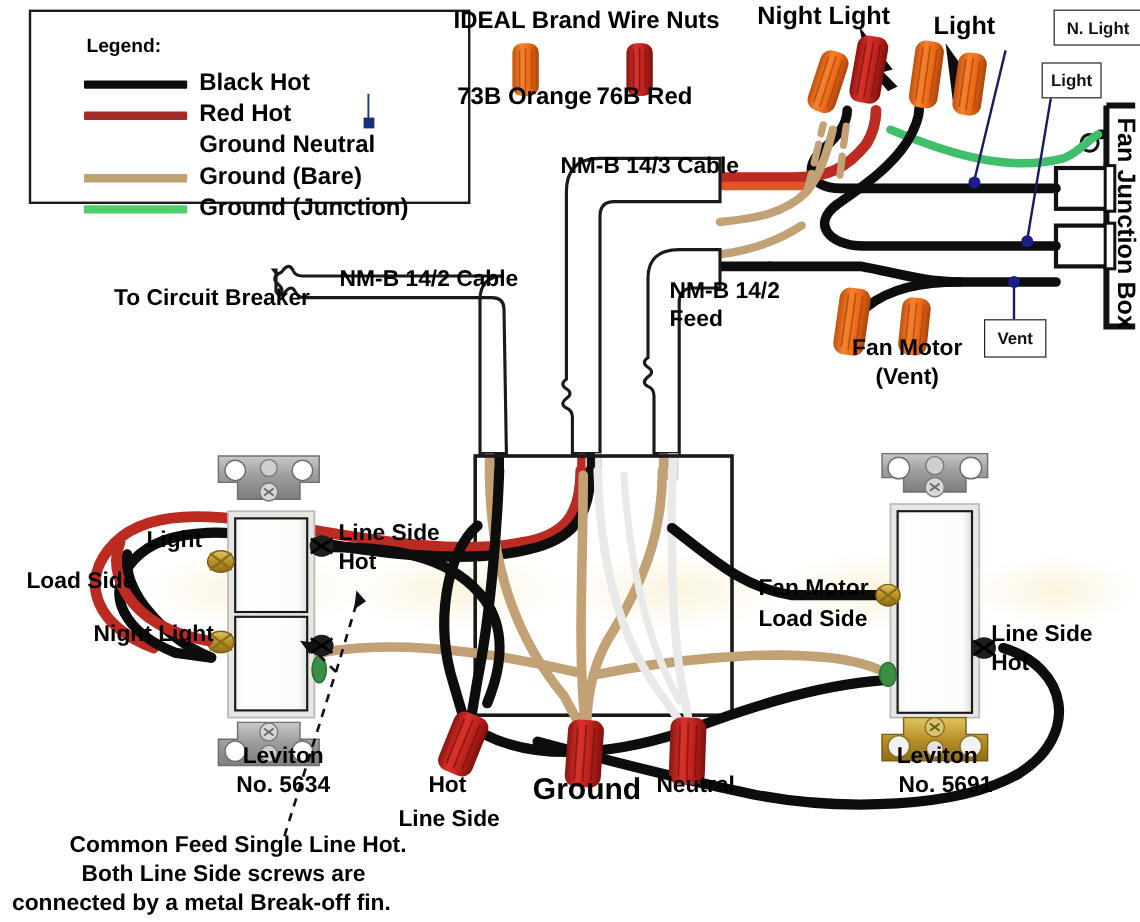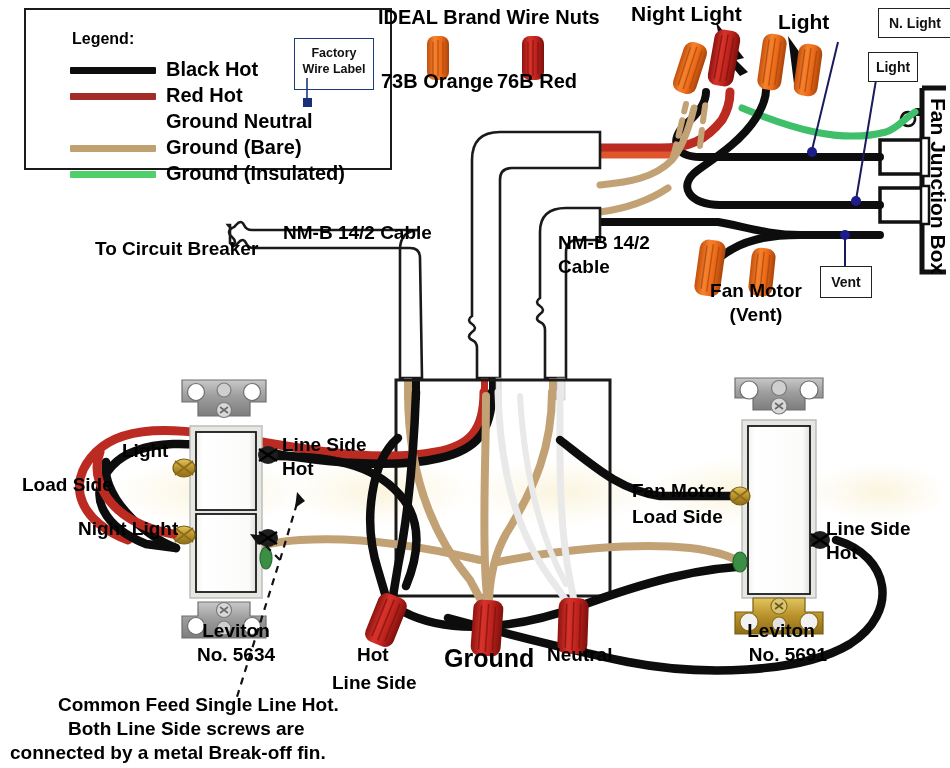--- a/index.html
+++ b/index.html
@@ -341,27 +341,23 @@
       <div class="leg-text">Ground Neutral</div>
     </div>
 
     <div class="leg-row" style="top:126px;">
       <div class="leg-swatch" style="background:#c0a172;"></div>
       <div class="leg-text">Ground (Bare)</div>
     </div>
 
     <div class="leg-row" style="top:152px;">
       <div class="leg-swatch" style="background:#4fd06a;"></div>
-      <div class="leg-text">Ground (Insulated)</div>
+      <div class="leg-text">Ground (Junction)</div>
     </div>
 
-    <div class="factbox">
-      <span class="l1">Factory</span>
-      <span>Wire Label</span>
-    </div>
   </div>
 
   <svg style="position:absolute;left:296px;top:78px;width:30px;height:32px;">
     <line x1="11" y1="0" x2="11" y2="22" stroke="#1a3a7a" stroke-width="1.6"></line>
     <rect x="7" y="20" width="9" height="9" fill="#1a2f7a"></rect>
   </svg>
 
   <div class="lbl" style="left:378px;top:6px;font-size:20px;">IDEAL Brand Wire Nuts</div>
   <div class="lbl" style="left:381px;top:70px;font-size:20px;">73B Orange</div>
   <div class="lbl" style="left:497px;top:70px;font-size:20px;">76B Red</div>
@@ -377,22 +373,23 @@
   </div>
   <div class="tagbox" style="left:820px;top:266px;width:50px;height:30px;">
     <span>Vent</span>
   </div>
 
   <div class="vertlabel" style="left:926px;top:98px;">Fan Junction Box</div>
 
   <div class="lbl" style="left:697px;top:280px;font-size:19px;text-align:center;width:118px;">Fan Motor</div>
   <div class="lbl" style="left:697px;top:304px;font-size:19px;text-align:center;width:118px;">(Vent)</div>
 
+  <div class="lbl" style="left:467px;top:128px;font-size:19px;">NM-B 14/3 Cable</div>
   <div class="lbl" style="left:558px;top:232px;font-size:19px;">NM-B 14/2</div>
-  <div class="lbl" style="left:558px;top:256px;font-size:19px;">Cable</div>
+  <div class="lbl" style="left:558px;top:256px;font-size:19px;">Feed</div>
   <div class="lbl" style="left:283px;top:222px;font-size:19px;text-align:center;">NM-B 14/2 Cable</div>
   <div class="lbl" style="left:95px;top:238px;font-size:19px;">To Circuit Breaker</div>
 
   <div class="lbl" style="left:22px;top:474px;font-size:19px;">Load Side</div>
   <div class="lbl" style="left:122px;top:440px;font-size:19px;">Light</div>
   <div class="lbl" style="left:78px;top:518px;font-size:19px;">Night Light</div>
   <div class="lbl" style="left:282px;top:434px;font-size:19px;">Line Side</div>
   <div class="lbl" style="left:282px;top:458px;font-size:19px;">Hot</div>
   <div class="lbl" style="left:190px;top:620px;font-size:19px;width:92px;text-align:center;">Leviton</div>
   <div class="lbl" style="left:190px;top:644px;font-size:19px;width:92px;text-align:center;">No. 5634</div>

